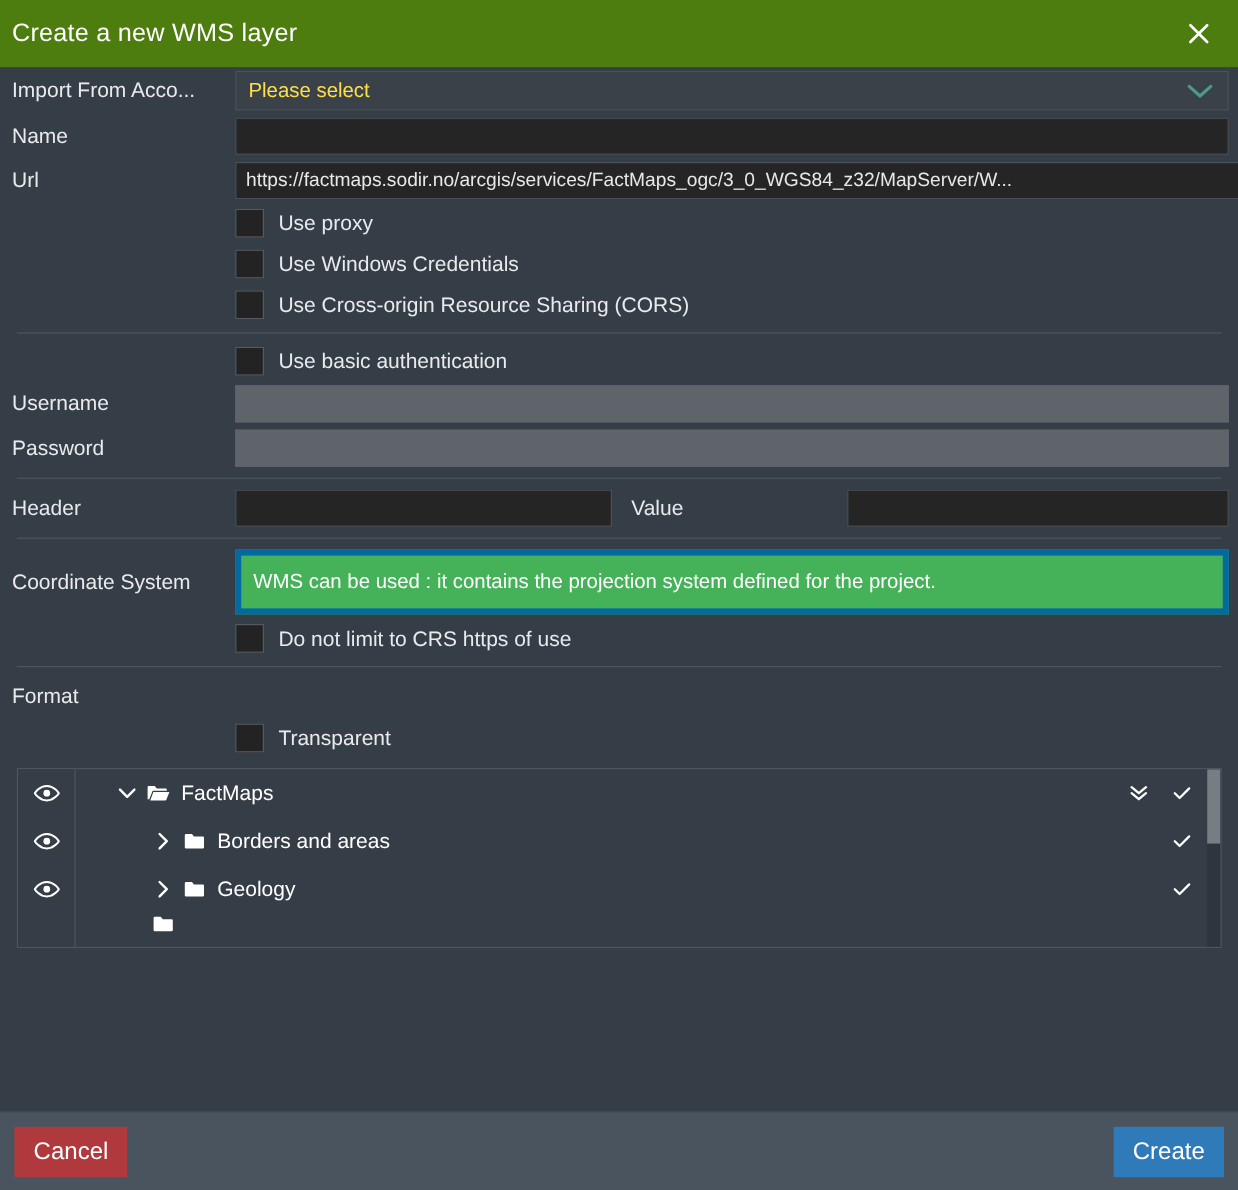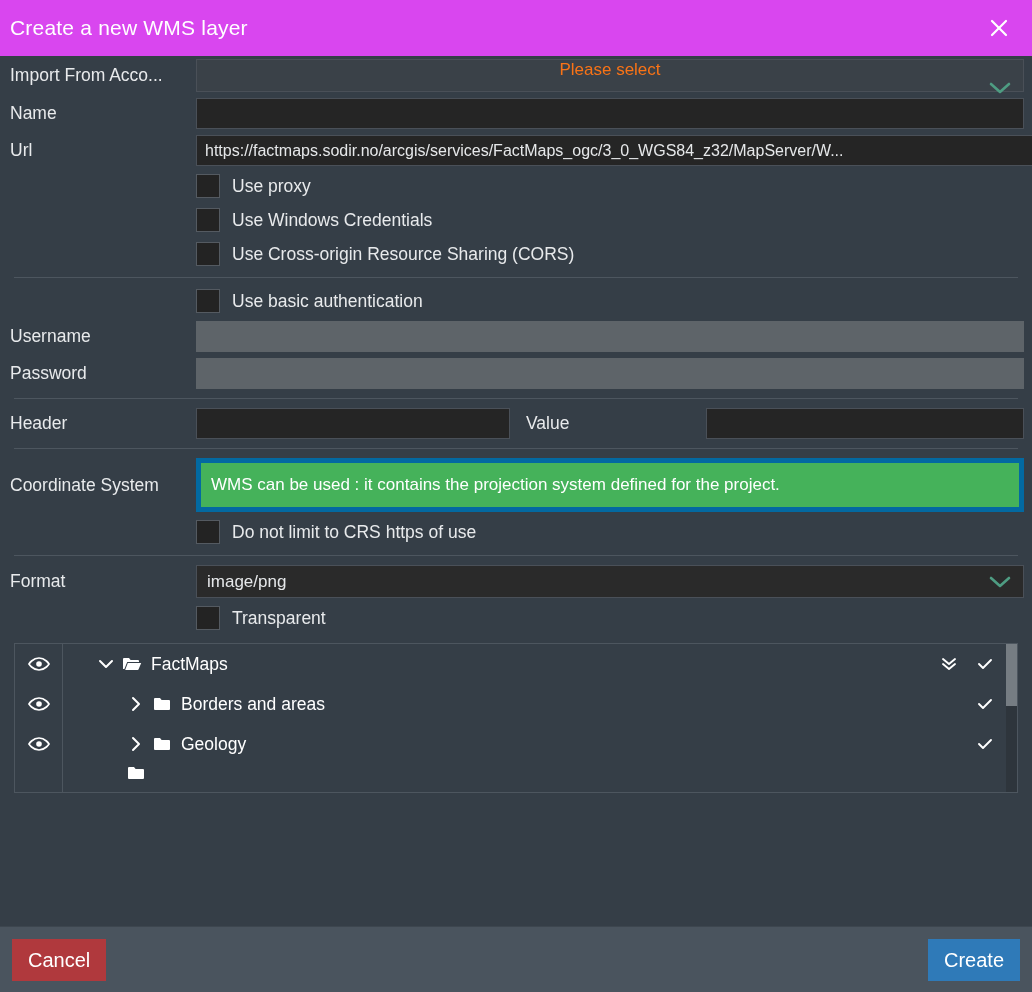--- a/index.html
+++ b/index.html
@@ -11,21 +11,21 @@
   }
   .dialog {
     width: 1032px; height: 992px;
     display: flex; flex-direction: column;
     background: #353e47;
   }
 
   
   .titlebar {
     height: 56px; flex: 0 0 56px;
-    background: #d946ef;
+    background: #4d7c0f;
     display: flex; align-items: center;
     padding: 0 16px 0 10px;
     position: relative;
   }
   .titlebar .title {
     font-size: 21px; color: #ffffff; letter-spacing: .2px;
   }
   .titlebar .close {
     margin-left: auto;
     width: 34px; height: 34px;
@@ -79,21 +79,21 @@
     width: 100%; height: 33px;
     background: #2a2a2a;
     border: 1px solid #4a5058;
     color: #e6e8ea;
     font-size: 17px;
     display: flex; align-items: center;
     padding: 0 10px;
     cursor: pointer;
     position: relative;
   }
-  .selectbox.placeholder-style { color: #f97316; background:#3a4148; border-color:#4a5058;flex-direction:column;}
+  .selectbox.placeholder-style { color: #fde047; background:#3a4148; border-color:#4a5058;}
   .selectbox .chev {
     margin-left: auto;
     color: #4e9c82;
     display: flex; align-items: center;
   }
 
   
   .cbrow {
     display: flex; align-items: center;
     padding: 3px 0 3px 0;
@@ -324,30 +324,20 @@
     <div class="cbrow">
       <div class="indent"></div>
       <div class="cb"></div>
       <div class="cblabel">Do not limit to CRS https of use</div>
     </div>
 
     <hr class="sep">
 
     <div class="row">
       <div class="label">Format</div>
-      <div class="field">
-        <div class="selectbox">
-          <span>image/png</span>
-          <span class="chev">
-            <svg width="26" height="16" viewBox="0 0 26 16" fill="none" stroke="currentColor" stroke-width="2.6" stroke-linecap="round" stroke-linejoin="round">
-              <polyline points="4,4 13,12 22,4"></polyline>
-            </svg>
-          </span>
-        </div>
-      </div>
     </div>
 
     <div class="cbrow">
       <div class="indent"></div>
       <div class="cb"></div>
       <div class="cblabel">Transparent</div>
     </div>
 
     <div class="tree">
       <div class="tree-eyecol">

